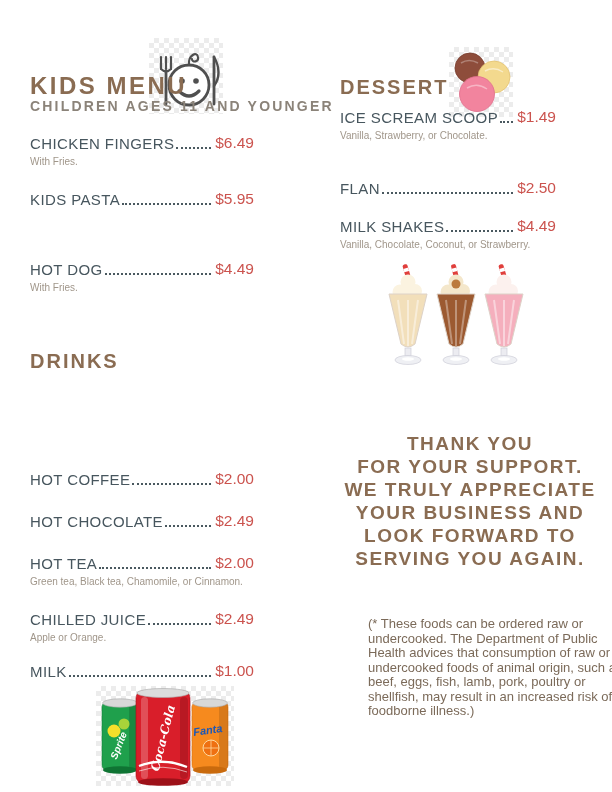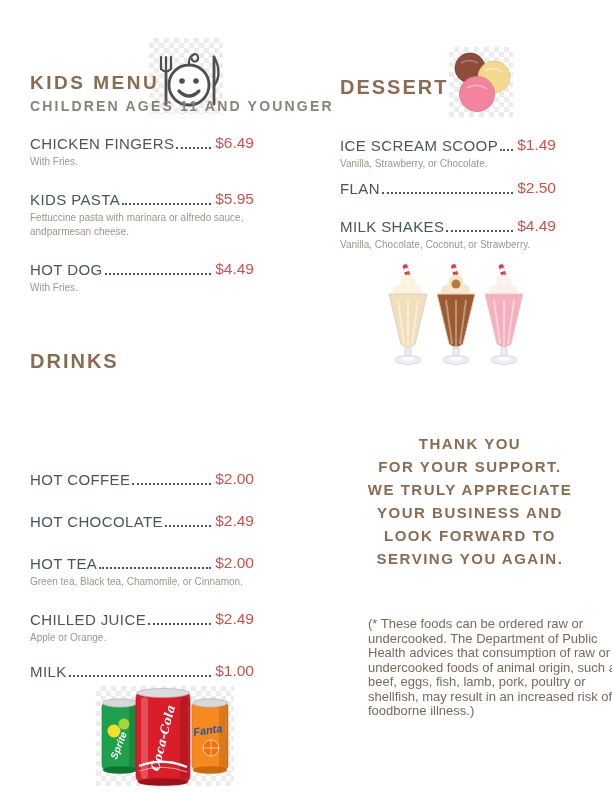--- a/index.html
+++ b/index.html
@@ -2,34 +2,34 @@
 <html><head>
 <meta charset="utf-8">
 <style>
   html,body{margin:0;padding:0;background:#ffffff;}
   .page{
     position:relative;width:612px;height:792px;background:#ffffff;overflow:hidden;
     font-family:"Liberation Sans","DejaVu Sans",sans-serif;
   }
   .abs{position:absolute;}
   
-  .h-main{font-size:19px;font-weight:700;letter-spacing:2.5px;color:#8a6c52;}
+  .h-main{font-size:24px;font-weight:700;letter-spacing:2.5px;color:#8a6c52;}
   .h-sec{font-size:20px;font-weight:700;letter-spacing:2px;color:#8a6c52;}
   .subtitle{font-size:14px;font-weight:700;letter-spacing:2.2px;color:#8b8379;}
   
   .mi{width:272px;}
   .mi .line{display:flex;align-items:flex-end;width:224px;}
   .mi.rcol .line{width:216px;}
   .nm{font-size:15px;color:#47565e;letter-spacing:0.4px;white-space:nowrap;}
   .ldr{flex:1;min-width:12px;border-bottom:2.4px dotted #4a5960;margin:0 4px 3px 2px;}
   .pr{font-size:15.5px;color:#cb534e;white-space:nowrap;}
   .ds{font-size:10px;color:#a0968a;line-height:14px;margin-top:3px;width:272px;}
   .ds:empty{display:none;}
   
-  .thanks{width:268px;text-align:center;font-size:15px;font-weight:700;
+  .thanks{width:268px;text-align:center;font-size:19px;font-weight:700;
           letter-spacing:1.5px;line-height:23px;color:#8a6c52;}
   .footnote{width:256px;font-size:13px;line-height:14.5px;color:#7b6a59;margin-left:32px;}
   
   .checker{
     background-color:#ffffff;
     background-image:
       linear-gradient(45deg,#ececec 25%,transparent 25%,transparent 75%,#ececec 75%),
       linear-gradient(45deg,#ececec 25%,transparent 25%,transparent 75%,#ececec 75%);
     background-size:10px 10px;
     background-position:0 0,5px 5px;
@@ -71,21 +71,20 @@
         <span class="pr">$6.49</span>
       </div>
     <div class="ds">With Fries.</div>
   </div>
   <div class="abs mi" style="left:30px;top:190px;">
     <div class="line">
         <span class="nm">KIDS PASTA</span>
         <span class="ldr"></span>
         <span class="pr">$5.95</span>
       </div>
-    <div class="ds">Fettuccine pasta with marinara or alfredo sauce, andparmesan cheese.</div>
   </div>
   <div class="abs mi" style="left:30px;top:260px;">
     <div class="line">
         <span class="nm">HOT DOG</span>
         <span class="ldr"></span>
         <span class="pr">$4.49</span>
       </div>
     <div class="ds">With Fries.</div>
   </div>
 
@@ -176,21 +175,21 @@
     <svg width="64" height="70" viewBox="0 0 64 70">
       <circle cx="21" cy="21" r="15" fill="#8e4d3b" stroke="#7a3f30" stroke-width="0.8"></circle>
       <path d="M12 16 Q20 11 29 16" stroke="rgba(255,255,255,0.3)" stroke-width="1.5" fill="none"></path>
       <circle cx="45" cy="30" r="16" fill="#f3d98e" stroke="#e3c372" stroke-width="0.8"></circle>
       <path d="M36 24 Q45 19 54 25" stroke="rgba(255,255,255,0.5)" stroke-width="1.5" fill="none"></path>
       <circle cx="28" cy="47" r="17.5" fill="#f2849e" stroke="#e06d8b" stroke-width="0.8"></circle>
       <path d="M18 41 Q28 35 38 42" stroke="rgba(255,255,255,0.4)" stroke-width="1.5" fill="none"></path>
     </svg>
   </div>
 
-  <div class="abs mi rcol" style="left:340px;top:136px;">
+  <div class="abs mi rcol" style="left:340px;top:108px;">
     <div class="line">
         <span class="nm">ICE SCREAM SCOOP</span>
         <span class="ldr"></span>
         <span class="pr">$1.49</span>
       </div>
     <div class="ds">Vanilla, Strawberry, or Chocolate.</div>
   </div>
   <div class="abs mi rcol" style="left:340px;top:179px;">
     <div class="line">
         <span class="nm">FLAN</span>

